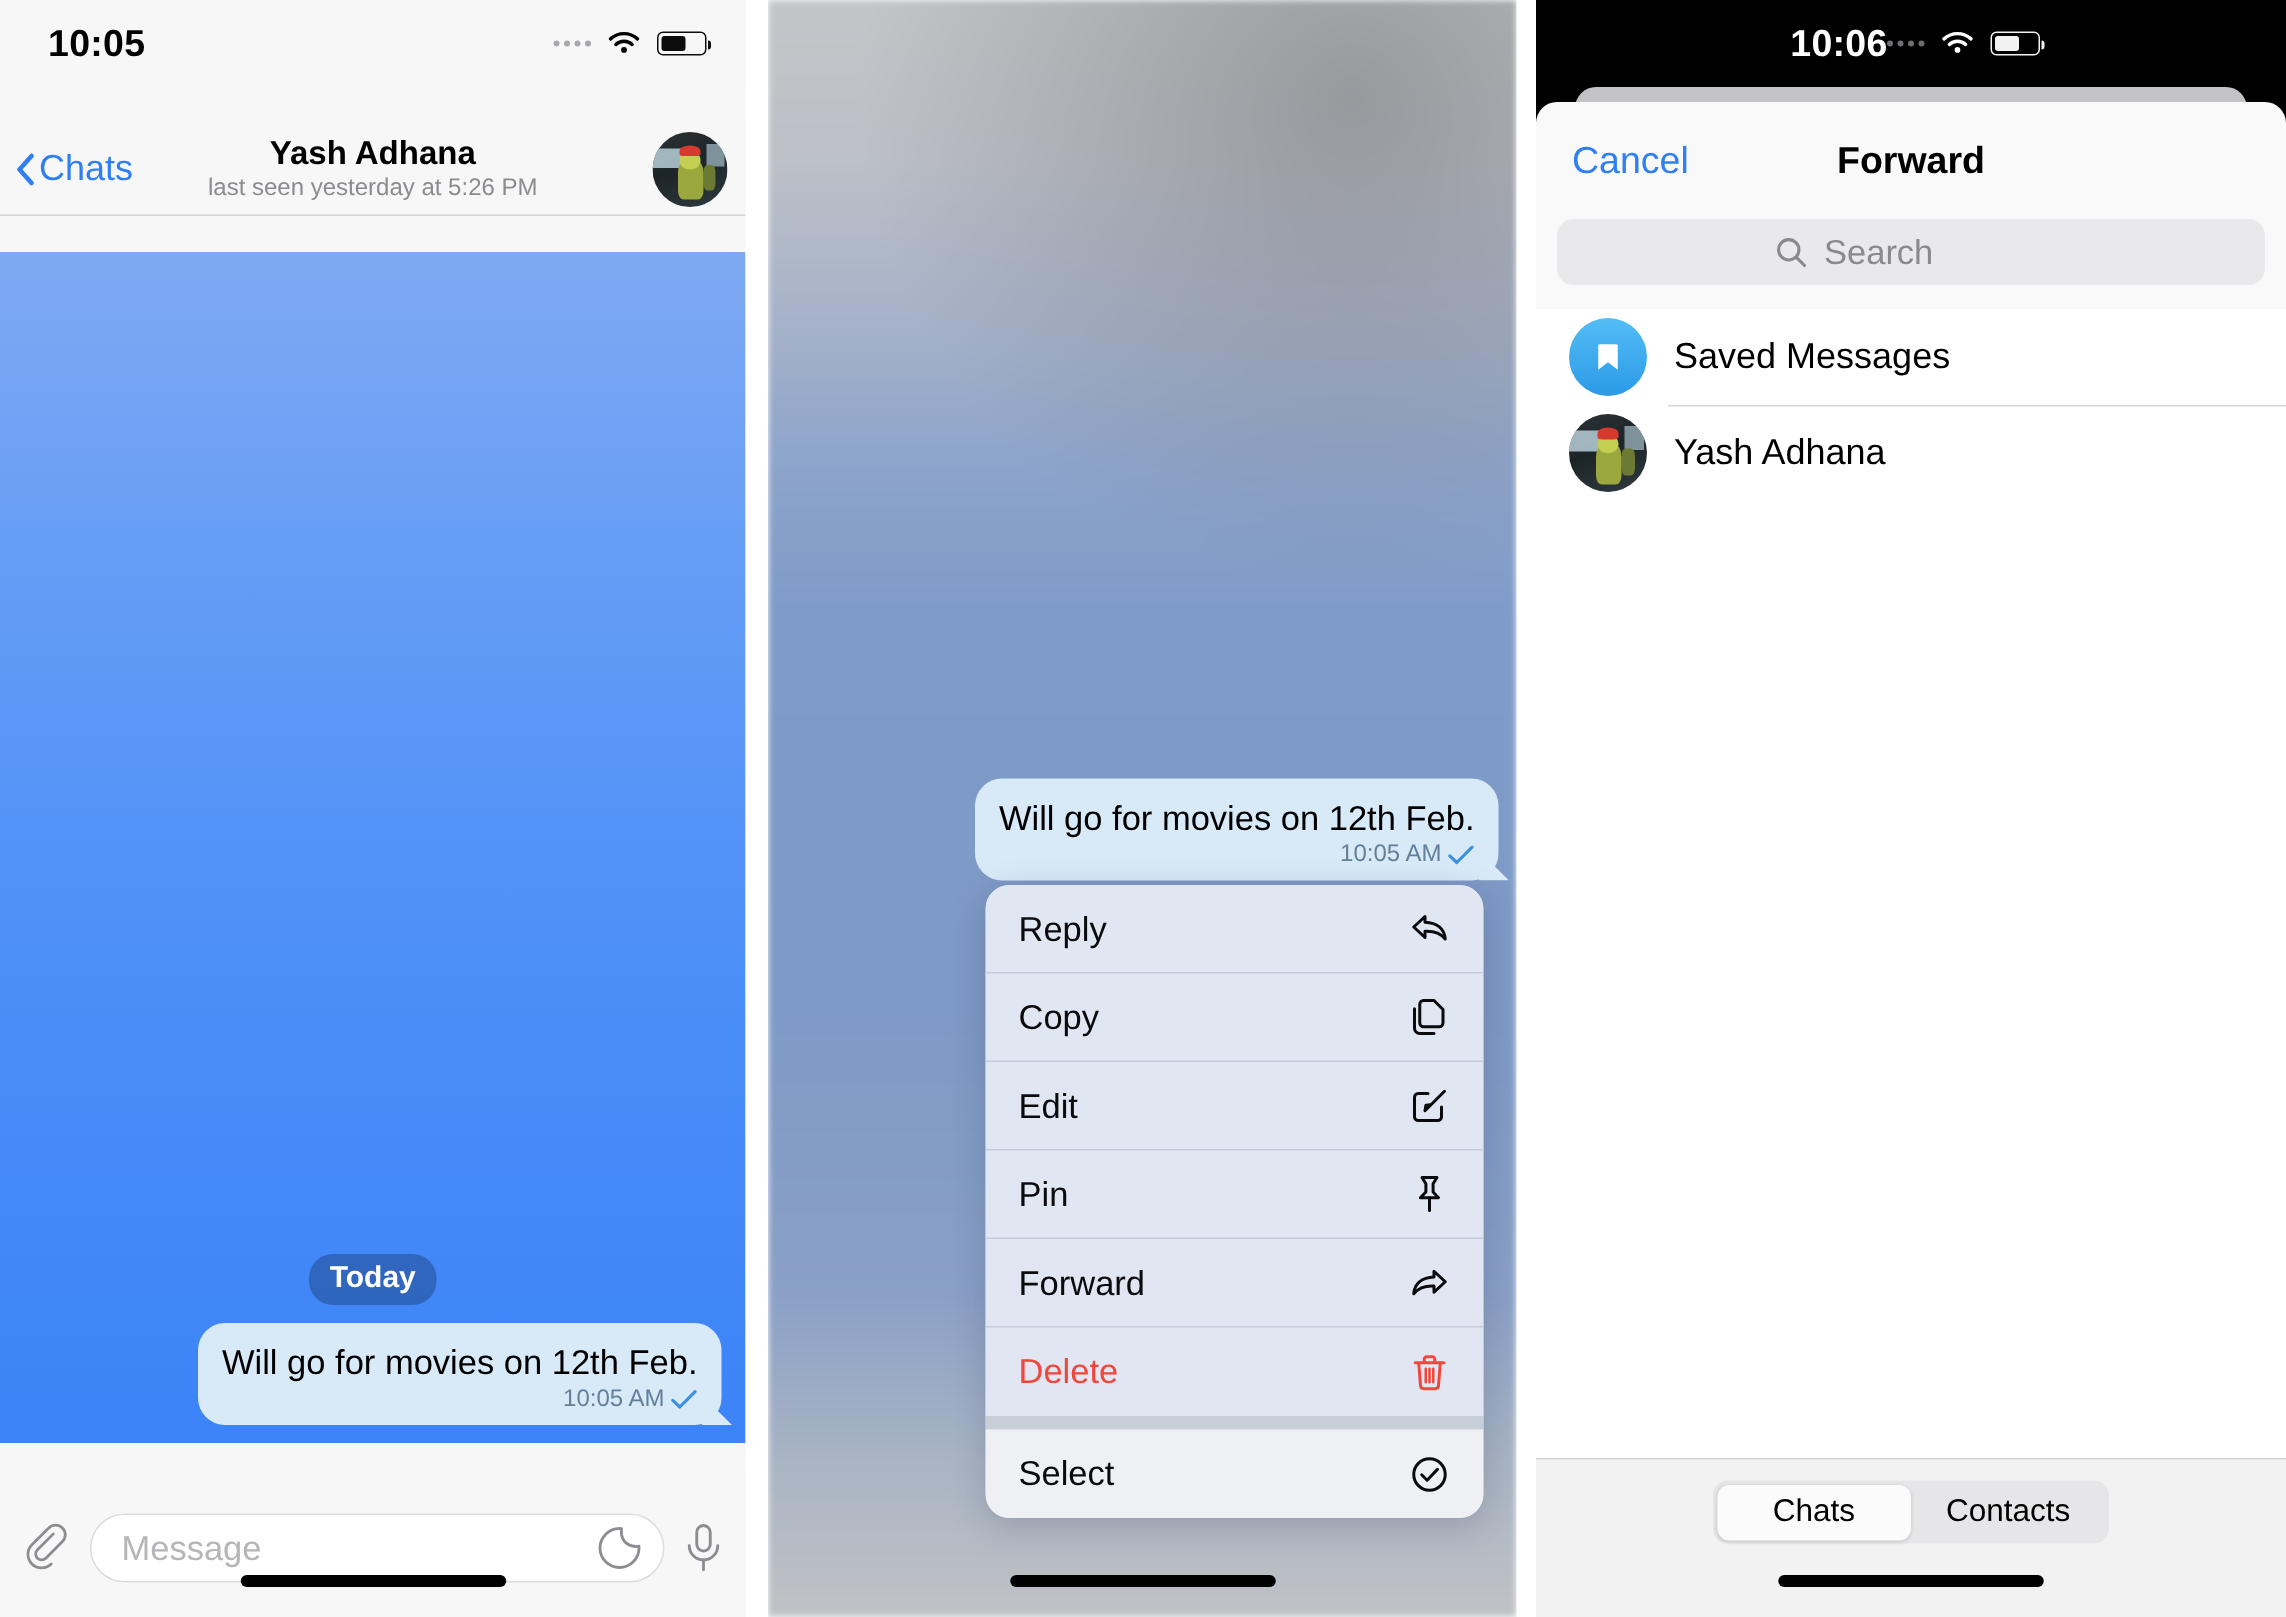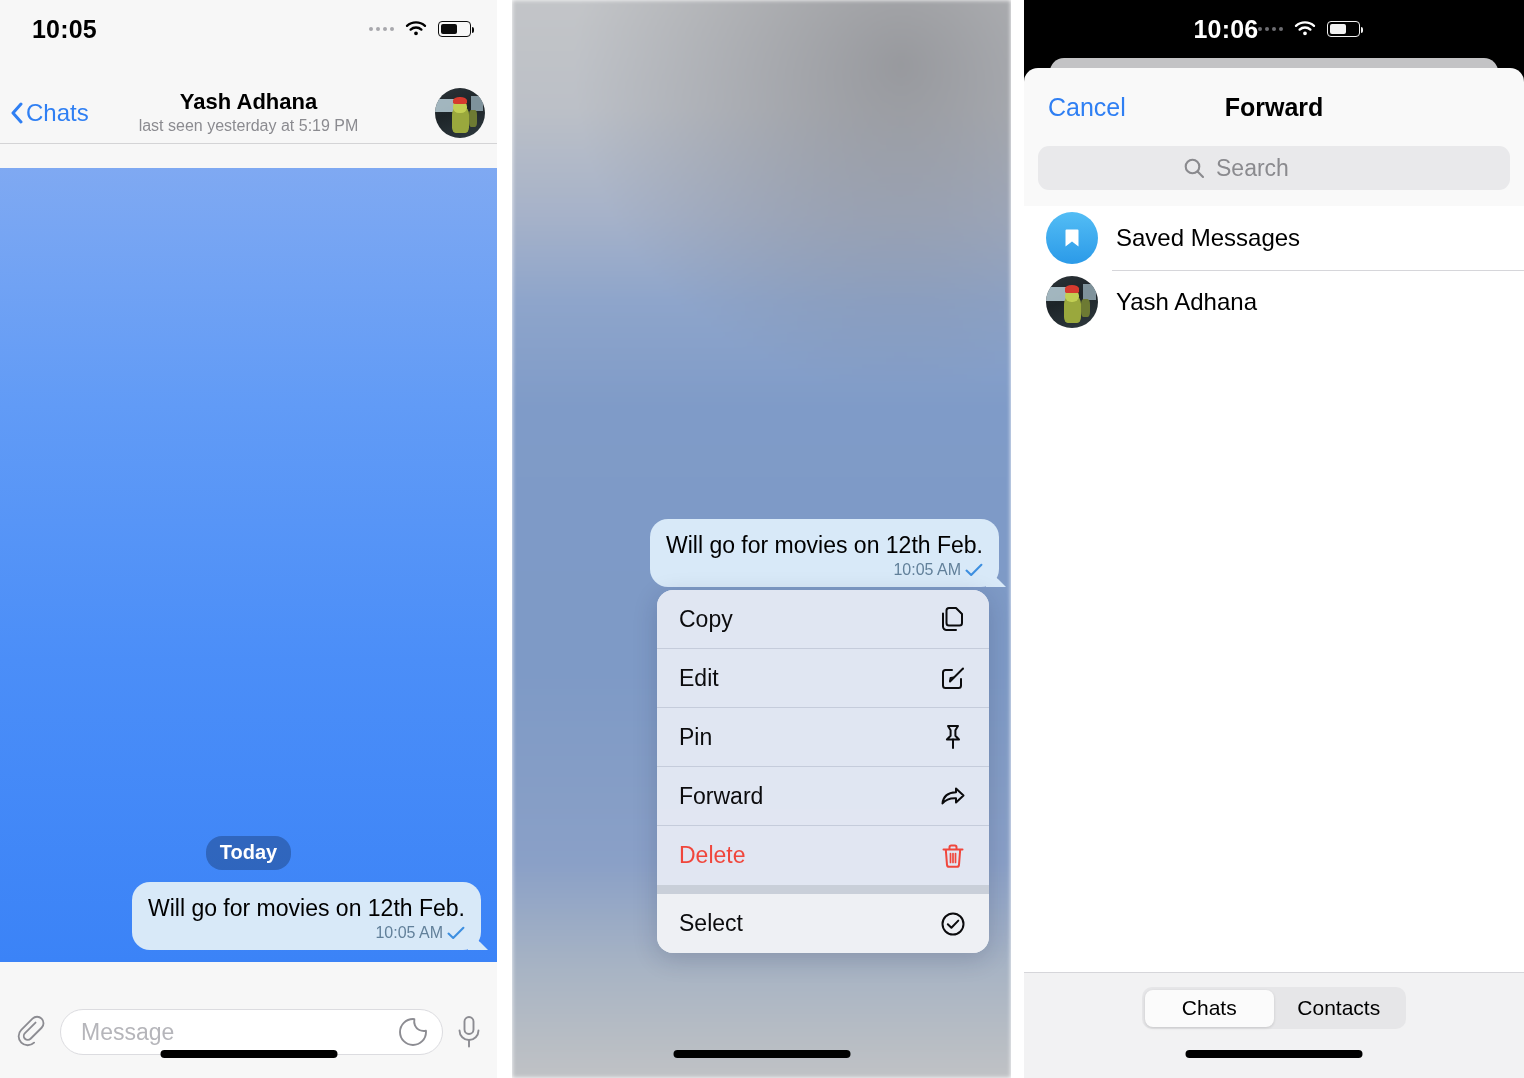--- a/index.html
+++ b/index.html
@@ -320,21 +320,21 @@
 
     <div class="navbar">
       <div class="nav-back">
         <svg class="chev" viewBox="0 0 13 22">
           <path d="M11 2 3 11l8 9" stroke="currentColor" stroke-width="3" fill="none" stroke-linecap="round" stroke-linejoin="round"></path>
         </svg>
         <span>Chats</span>
       </div>
       <div class="nav-center">
         <div class="nav-title">Yash Adhana</div>
-        <div class="nav-sub">last seen yesterday at 5:19 PM</div>
+        <div class="nav-sub">last seen yesterday at 5:26 PM</div>
       </div>
       <div class="nav-avatar">
         <div class="avatar-art">
           <span class="sky"></span>
             <span class="sky2"></span>
           <span class="arm"></span>
             <span class="body"></span>
           <span class="head"></span>
             <span class="cap"></span>
         </div>
@@ -389,20 +389,26 @@
           <svg class="tick" viewBox="0 0 18 14">
             <path d="M1.5 7.6 6.2 12 16.4 1.8" stroke="#3d8fe0" stroke-width="2.1" fill="none" stroke-linecap="round" stroke-linejoin="round"></path>
           </svg>
         </div>
       </div>
     </div>
 
     <div class="ctx-menu">
       <div class="ctx-group">
 
+        <div class="ctx-item">
+          <span class="ctx-label">Reply</span>
+          <svg class="ctx-icon" viewBox="0 0 28 28">
+            <path d="M11 6 3.5 13 11 20v-4.2c6.5-.3 10.6 1.5 13.5 5.2-.6-6.8-5.4-10.8-13.5-11.2V6z" stroke="currentColor" stroke-width="2" fill="none" stroke-linejoin="round"></path>
+          </svg>
+        </div>
 
         <div class="ctx-item">
           <span class="ctx-label">Copy</span>
           <svg class="ctx-icon" viewBox="0 0 28 28">
             <path d="M10 3h7l6 6v9a2.5 2.5 0 0 1-2.5 2.5H10A2.5 2.5 0 0 1 7.5 18V5.5A2.5 2.5 0 0 1 10 3z" stroke="currentColor" stroke-width="2" fill="none" stroke-linejoin="round"></path>
             <path d="M4 8.5v13A3.5 3.5 0 0 0 7.5 25H17" stroke="currentColor" stroke-width="2" fill="none" stroke-linecap="round"></path>
           </svg>
         </div>
 
         <div class="ctx-item">

